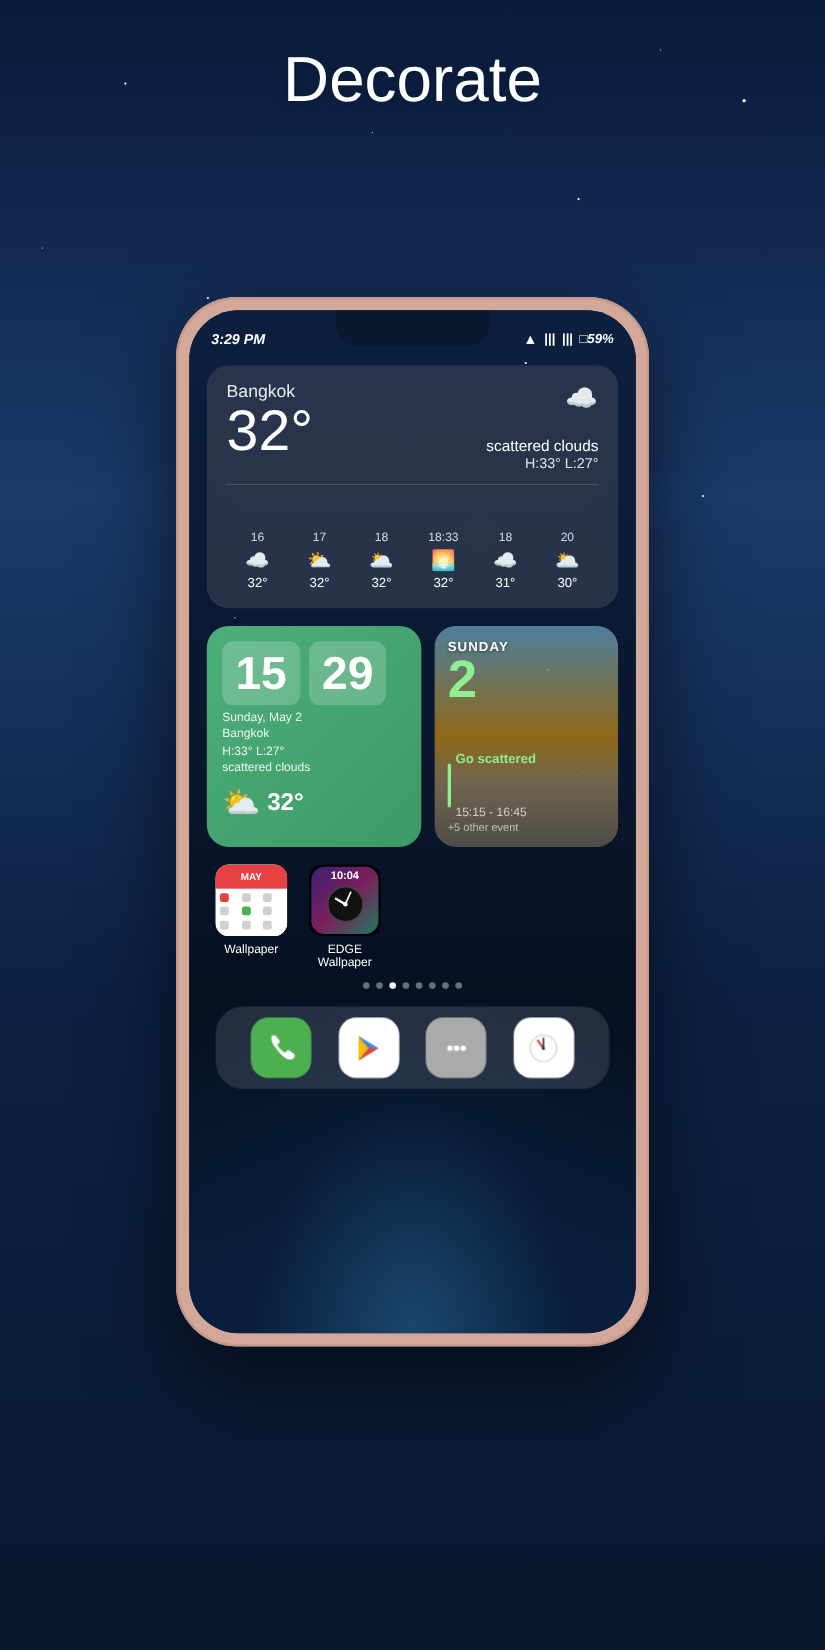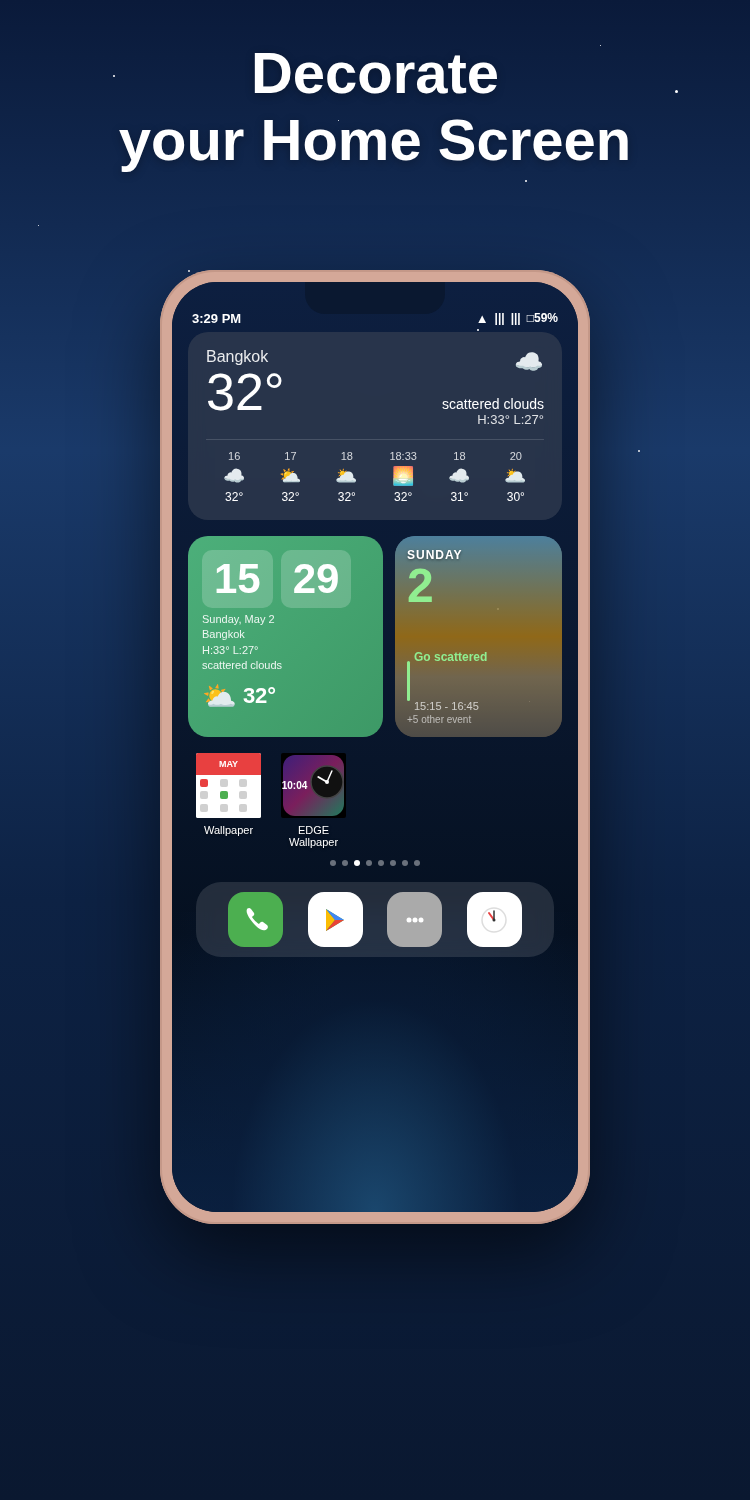--- a/index.html
+++ b/index.html
@@ -28,21 +28,21 @@
     
     .header-text {
       position: absolute;
       top: 40px;
       left: 0; right: 0;
       text-align: center;
       z-index: 10;
     }
     .header-text h1 {
       font-size: 58px;
-      font-weight: 700;
+      font-weight: 400;
       color: white;
       line-height: 1.15;
       text-shadow: 0 2px 10px rgba(0,0,0,0.3);
     }
 
     
     .phone-wrapper {
       position: absolute;
       top: 270px;
       left: 50%;
@@ -93,31 +93,32 @@
       width: 140px;
       height: 32px;
       background: #0a1830;
       border-radius: 0 0 20px 20px;
       z-index: 20;
     }
 
     
     .status-bar {
       position: absolute;
-      top: 12px;
+      top: 2px;
       left: 0; right: 0;
       height: 40px;
       display: flex;
       align-items: center;
       justify-content: space-between;
       padding: 8px 20px 0;
       z-index: 25;
       color: white;
       font-size: 13px;
       font-weight: 600;
+      font-style: italic;
     }
     .status-right {
       display: flex;
       align-items: center;
       gap: 6px;
       font-size: 12px;
     }
 
     
     .phone-content {
@@ -173,21 +174,21 @@
       display: flex;
       justify-content: space-between;
       margin-top: 12px;
       border-top: 1px solid rgba(255,255,255,0.15);
       padding-top: 10px;
     }
     .weather-hour-item {
       text-align: center;
       flex: 1;
     }
-    .hour-time { font-size: 11px; opacity: 0.8; }
+    .hour-time { font-size: 11px; opacity: 0.8; margin-top: 32px; }
     .hour-icon { font-size: 18px; margin: 3px 0; }
     .hour-temp { font-size: 12px; }
 
     
     .widgets-row {
       display: flex;
       gap: 12px;
       margin-bottom: 16px;
     }
 
@@ -269,21 +270,21 @@
     }
     .app-icon-item {
       display: flex;
       flex-direction: column;
       align-items: center;
       gap: 6px;
     }
     .app-icon {
       width: 65px;
       height: 65px;
-      border-radius: 2px;
+      border-radius: 12px;
       display: flex;
       align-items: center;
       justify-content: center;
       font-size: 28px;
     }
     .app-icon.calendar {
       background: white;
       position: relative;
       overflow: hidden;
     }
@@ -414,21 +415,20 @@
   <div class="star" style="width:1px;height:1px;top:22%;left:60%"></div>
   <div class="star" style="width:3px;height:3px;top:6%;left:90%"></div>
   <div class="star" style="width:1px;height:1px;top:15%;left:5%"></div>
   <div class="star" style="width:2px;height:2px;top:30%;left:85%"></div>
   <div class="star" style="width:1px;height:1px;top:25%;left:35%"></div>
 </div>
 
 <div class="header-text">
   <h1>
     <span>Decorate</span><br>
-    <span>your Home Screen</span>
   </h1>
 </div>
 
 <div class="phone-wrapper">
   <div class="phone-outer">
     <div class="phone-inner">
       <div class="phone-screen-bg"></div>
 
       <div class="phone-star" style="width:2px;height:2px;top:8%;left:20%"></div>
       <div class="phone-star" style="width:1px;height:1px;top:12%;left:50%"></div>
@@ -568,21 +568,21 @@
                 </div>
               </div>
             </div>
             <div class="app-label">Wallpaper</div>
           </div>
 
           <div class="app-icon-item">
             <div class="app-icon edge-wp">
               <div class="edge-border"></div>
               <div class="edge-clock-display">
-                <div style="display:flex;flex-direction:row;align-items:center;gap:2px;position:relative;z-index:3;">
+                <div style="display:flex;flex-direction:column;align-items:center;gap:2px;position:relative;z-index:3;">
                   <div style="font-size:10px;color:white;font-weight:700;">10:04</div>
                   <div style="position:relative;">
                     <svg width="36" height="36" viewBox="0 0 36 36">
                       <circle cx="18" cy="18" r="16" fill="#111" stroke="#444" stroke-width="1.5"></circle>
 
                       <line x1="18" y1="18" x2="18" y2="8" stroke="white" stroke-width="2" stroke-linecap="round" transform="rotate(-60 18 18)"></line>
 
                       <line x1="18" y1="18" x2="18" y2="6" stroke="white" stroke-width="1.5" stroke-linecap="round" transform="rotate(24 18 18)"></line>
                       <circle cx="18" cy="18" r="2" fill="white"></circle>
                     </svg>

